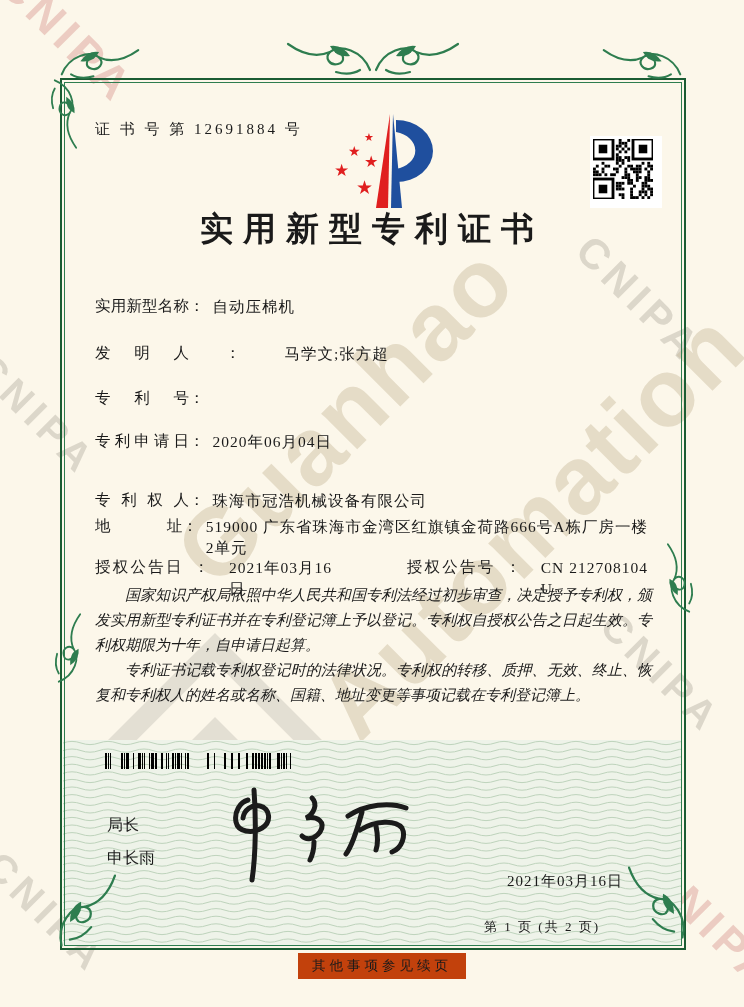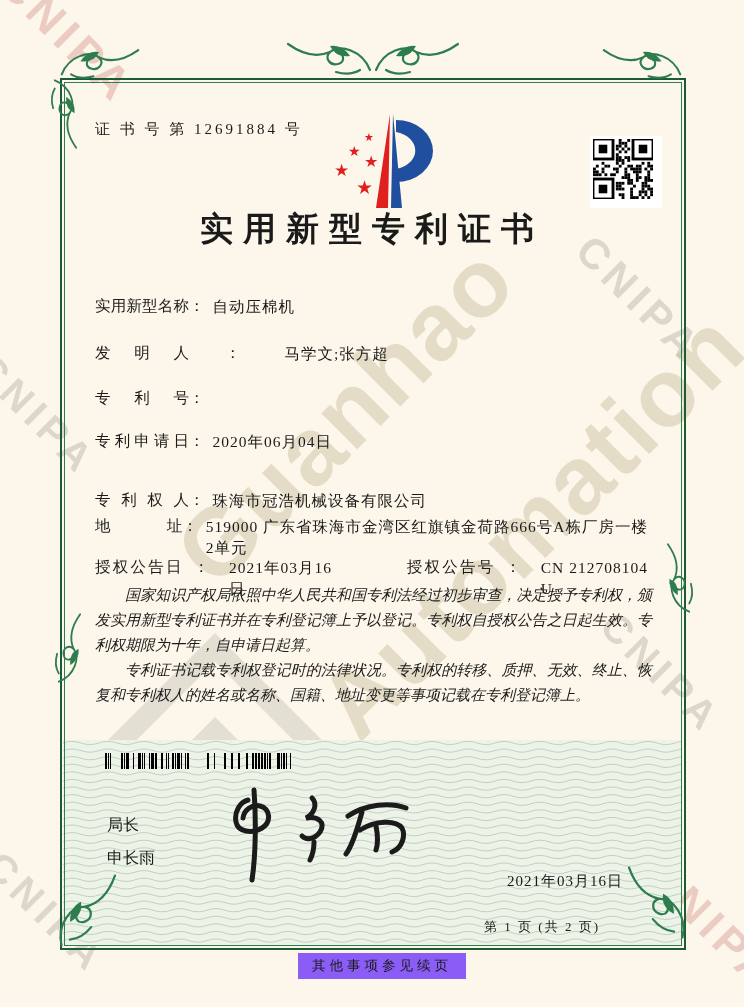--- a/index.html
+++ b/index.html
@@ -47,21 +47,21 @@
   
   .barcode{left:105px;top:753px;width:192px;height:16px;z-index:4;}
   .sig-block{left:107px;top:808px;z-index:4;font-size:16px;line-height:33px;
       font-family:"Liberation Sans","DejaVu Sans",sans-serif;}
   .sig-svg{left:210px;top:782px;width:210px;height:105px;z-index:4;}
   .issue-date{left:455px;top:872px;width:220px;text-align:center;font-size:15px;
       letter-spacing:1px;z-index:4;}
   .page-info{left:0;top:918px;width:600px;text-align:right;font-size:13px;
       letter-spacing:2px;z-index:4;}
   .continuation{left:0;top:953px;width:744px;text-align:center;z-index:4;}
-  .continuation span{display:inline-block;background:#8b5cf6;padding:4px 14px;
+  .continuation span{display:inline-block;background:#c2410c;padding:4px 14px;
       font-size:13.5px;letter-spacing:4px;margin-left:20px;}
   .wm-diamond{left:70px;top:630px;width:290px;height:290px;z-index:1;opacity:0.18;}
 </style>
 </head>
 <body>
 
 <div class="wm wm-cnipa wm-pink rot45" style="left:-18px;top:8px;font-size:46px;">CNIPA</div>
 <div class="wm wm-cnipa wm-gray rot45" style="left:-40px;top:392px;font-size:40px;">CNIPA</div>
 <div class="wm wm-cnipa wm-gray rot45" style="left:560px;top:275px;font-size:42px;">CNIPA</div>
 <div class="wm wm-cnipa wm-gray rot45" style="left:585px;top:650px;font-size:40px;">CNIPA</div>

